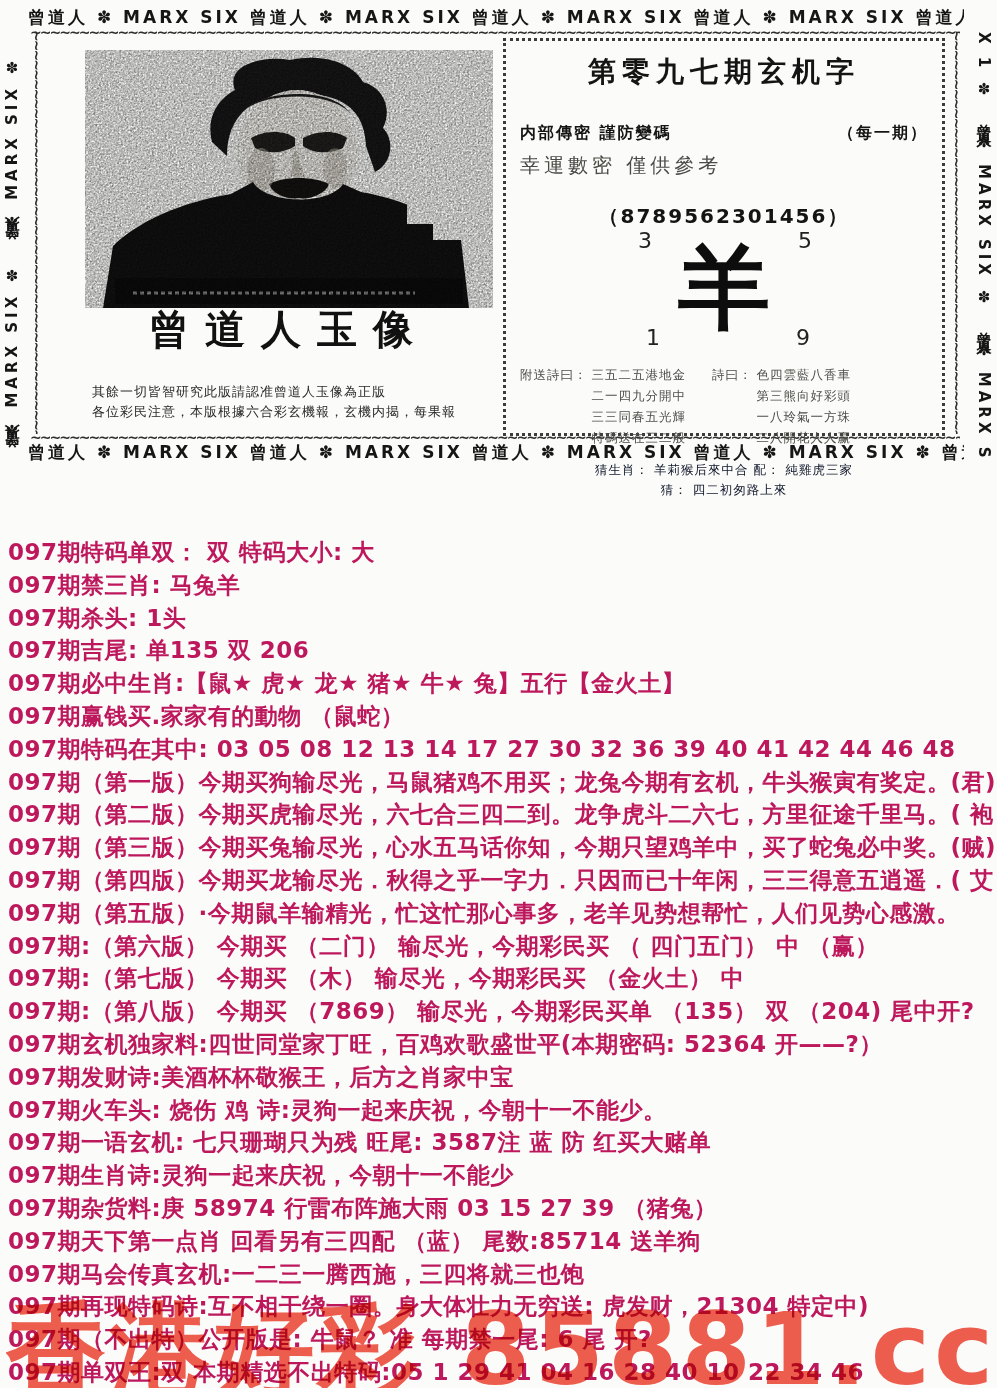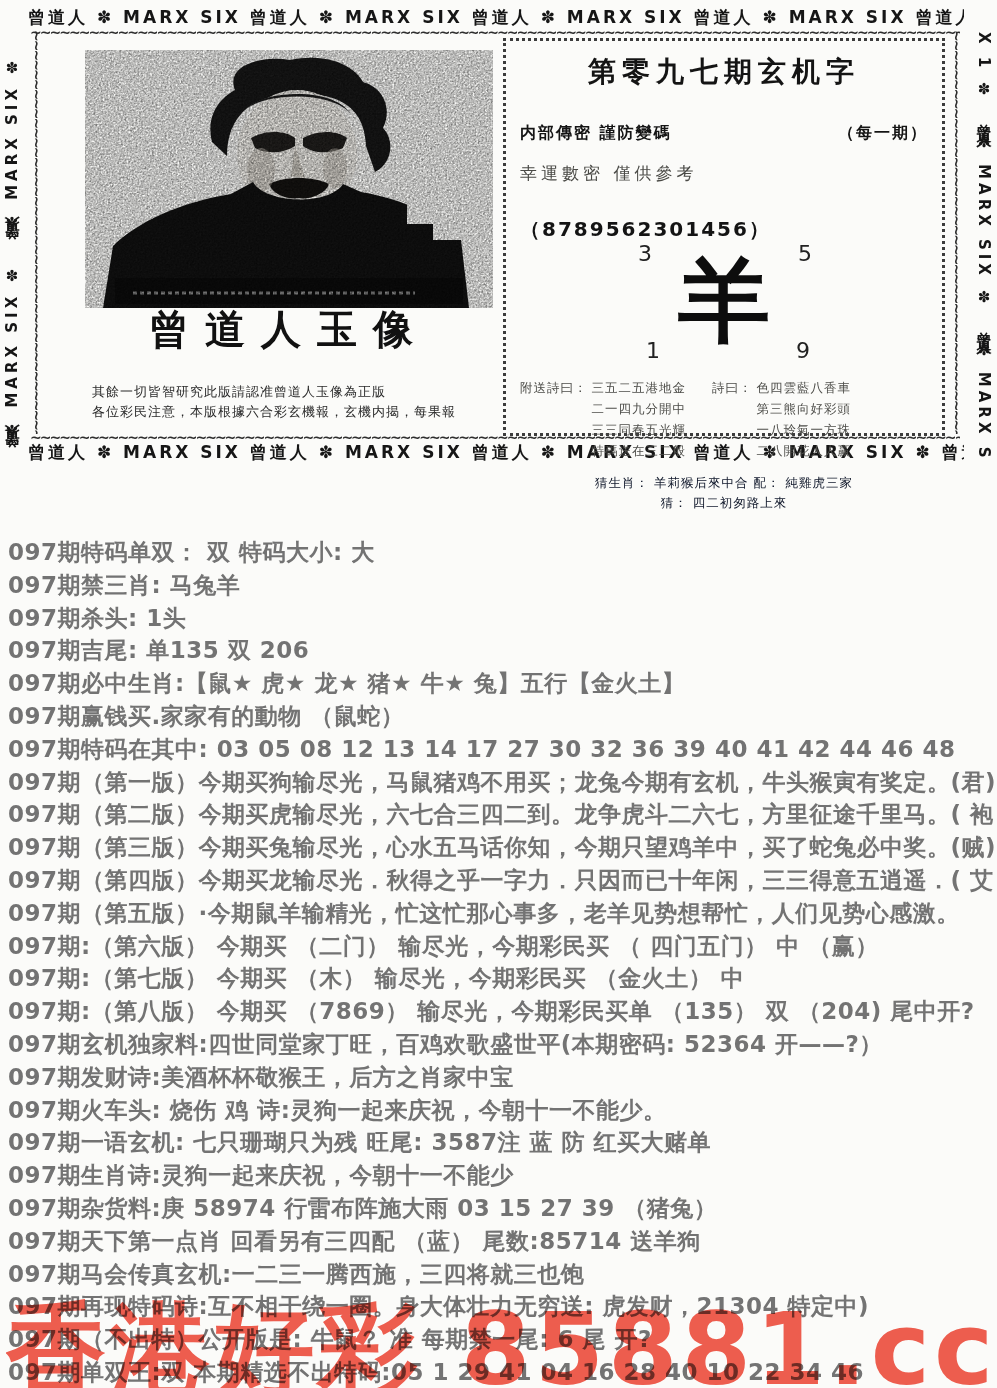--- a/index.html
+++ b/index.html
@@ -33,39 +33,39 @@
     font-size:40px; letter-spacing:16px; color:#111; white-space:nowrap; }
   .notice { position:absolute; left:92px; top:382px; width:410px;
     font-size:13px; line-height:20px; letter-spacing:1px; color:#2b2b2b; }
   
   .mystic-box { position:absolute; left:503px; top:38px; width:442px; height:398px;
     box-sizing:border-box; border:3px dotted #3c3c3c; padding:8px 14px; }
   .box-title { text-align:center; font-size:28px; font-weight:700; letter-spacing:6px;
     font-family:Liberation Serif, serif; margin-top:4px; }
   .box-row1 { display:flex; justify-content:space-between; margin-top:32px;
     font-size:16px; font-weight:700; letter-spacing:2px; }
-  .box-row2 { font-size:17px; margin-top:18px; color:#4a4a46; letter-spacing:4px; }
-  .box-code { font-size:20px; font-weight:600;
-    letter-spacing:2px; margin-top:31px; }
+  .box-row2 { font-size:20px; margin-top:8px; color:#4a4a46; letter-spacing:4px; }
+  .box-code { text-align:center; font-size:20px; font-weight:600;
+    letter-spacing:2px; margin-top:24px; }
   .zodiac { position:relative; height:116px; margin-top:2px; }
   .z-char { position:absolute; left:50%; top:50%; transform:translate(-50%,-52%);
     font-size:92px; font-weight:700; font-family:"DejaVu Serif", serif; color:#0d0d0d; }
   .z-num { position:absolute; font-size:22px; color:#222; }
   .z-tl { left:118px; top:-4px; }  .z-tr { right:116px; top:-4px; }
   .z-bl { left:126px; bottom:-2px; } .z-br { right:118px; bottom:-2px; }
   .poems { display:flex; gap:26px; margin-top:16px; font-size:12.5px;
     color:#4d4d49; line-height:21px; letter-spacing:1px; }
   .poem { display:flex; }
   .poem-label { white-space:nowrap; margin-right:4px; }
   .guess { text-align:center; font-size:12.5px; color:#0f172a;
     letter-spacing:1px; line-height:20px; margin-top:12px; }
   
   .predictions { position:absolute; left:8px; top:536px; width:988px; }
   .bline { font-size:23px; line-height:32.8px; white-space:nowrap;
-    overflow:hidden; font-weight:600; color:#737373; letter-spacing:0.5px; }
+    overflow:hidden; font-weight:600; color:#be185d; letter-spacing:0.5px; }
   
   .watermark { position:absolute; left:6px; top:1284px; width:990px; z-index:10;
     font-size:100px; font-weight:800; letter-spacing:4px; white-space:nowrap;
     overflow:hidden; color:#ef4737; opacity:0.88; mix-blend-mode:multiply; }
 </style>
 </head>
 <body>
 
 <div class="page">
 

